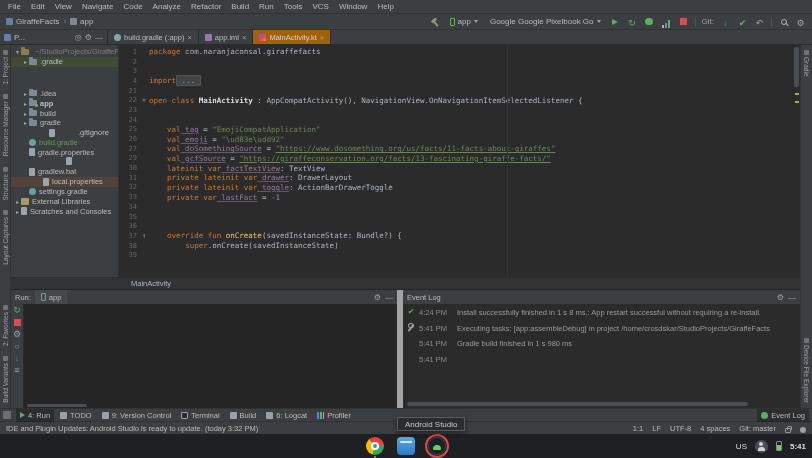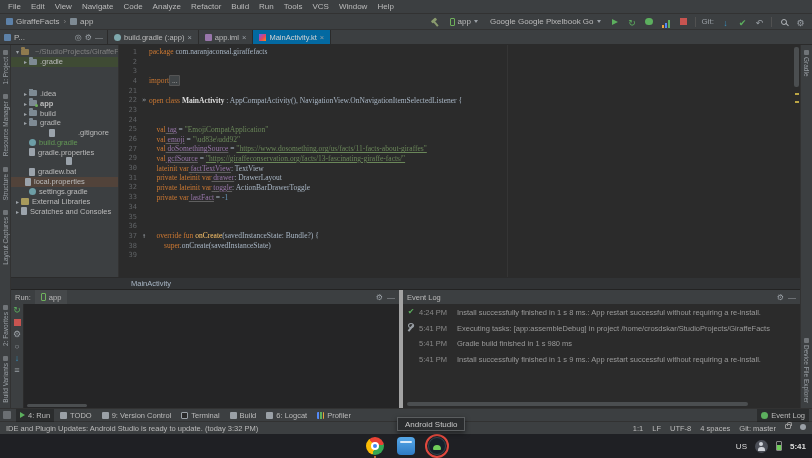--- a/index.html
+++ b/index.html
@@ -46,21 +46,21 @@
   .tb-sep{width:1px;height:10px;background:#515151;}
 
   
   .tabrow{height:15px;display:flex;background:#3c3f41;border-bottom:1px solid #2b2b2b;}
   .panel-head{width:108px;flex:none;display:flex;align-items:center;gap:3px;padding:0 4px;border-right:1px solid #2b2b2b;}
   .panel-head .ttl{color:#bbbbbb;}
   .ph-icons{margin-left:auto;display:flex;gap:3px;color:#9aa0a6;font-size:8px;}
   .ph-icons span{cursor:pointer;}
   .tabs{display:flex;}
   .tab{display:flex;align-items:center;gap:3px;padding:0 6px;border-right:1px solid #2b2b2b;font-size:7.5px;color:#bbbbbb;cursor:pointer;}
-  .tab.active{background:#0369a1;color:#d4d4d4;}
+  .tab.active{background:#a16207;color:#d4d4d4;}
   .tabic{width:7px;height:7px;flex:none;}
   .gradle-icon{border-radius:50%;background:#7ea8ad;}
   .iml-icon{background:#9876aa;border-radius:1px;}
   .kotlin-icon{background:linear-gradient(135deg,#6b57ff 0%,#e24462 55%,#f98e0e 100%);}
   .tclose{color:#9aa0a6;cursor:pointer;}
   .tclose::after{content:"×";}
 
   
   .workspace{display:flex;height:363px;}
   .stripe{width:11px;flex:none;background:#3c3f41;display:flex;flex-direction:column;align-items:center;}
@@ -89,40 +89,40 @@
   .tic-gradlef{width:7px;height:7px;border-radius:50%;background:#6d9ea6;}
   .tic-lib{width:8px;height:7px;background:#a89a5c;border-radius:1px;}
   .tlb{overflow:hidden;}
   .dim{color:#808080;margin-left:3px;}
 
   
   .editor{flex:1;background:#2b2b2b;position:relative;padding-top:2px;min-width:0;overflow:hidden;}
   .eline{display:flex;height:9.7px;align-items:center;font-family:"DejaVu Sans Mono",monospace;font-size:7.5px;}
   .gut{width:20px;flex:none;text-align:right;color:#606366;font-size:7px;padding-right:2px;}
   .gmark{width:10px;flex:none;text-align:center;color:#9aa0a6;font-size:7px;}
-  .codeseg{white-space:pre;font-family:Liberation Serif, serif;}
+  .codeseg{white-space:pre;}
   .tk-kw{color:#cc7832;}
   .tk-pl{color:#a9b7c6;}
   .tk-str{color:#6a8759;}
   .tk-strlink{color:#6a8759;text-decoration:underline;}
   .tk-prop{color:#9876aa;text-decoration:underline;text-decoration-color:#5f5f5f;}
   .tk-num{color:#6897bb;}
   .tk-fn{color:#ffc66b;}
   .tk-cls{color:#dcdcdc;font-weight:bold;}
   .tk-fold{background:#404446;color:#aaaaaa;border:1px solid #555555;border-radius:1px;}
   .margin-guide{position:absolute;top:0;bottom:0;left:388px;width:1px;background:#353535;}
   .escroll{position:absolute;top:2px;right:1px;width:5px;height:40px;background:#4b4e50;border-radius:2px;cursor:pointer;}
   .emark{position:absolute;right:1px;width:4px;height:2px;background:#bba544;}
 
   
   .crumbs{height:12px;background:#313335;border-top:1px solid #2b2b2b;display:flex;align-items:center;padding-left:120px;font-size:7.5px;color:#a9b7c6;}
 
   
   .bottom{height:119px;display:flex;border-top:1px solid #232323;min-height:0;}
-  .run-panel{width:392px;flex:none;display:flex;flex-direction:column;border-right:4px solid #a3a3a3;}
+  .run-panel{width:392px;flex:none;display:flex;flex-direction:column;border-right:6px solid #a3a3a3;}
   .phead{height:14px;flex:none;display:flex;align-items:center;gap:4px;background:#3c3f41;padding:0 4px;font-size:7.5px;}
   .phead .hicons{margin-left:auto;display:flex;gap:4px;color:#9aa0a6;font-size:8px;}
   .phead .hicons span{cursor:pointer;}
   .rtab{display:flex;align-items:center;gap:3px;height:14px;padding:0 6px;background:#45484a;cursor:pointer;}
   .run-body{flex:1;display:flex;min-height:0;}
   .run-side{width:13px;flex:none;background:#3c3f41;border-right:1px solid #2b2b2b;display:flex;flex-direction:column;align-items:center;gap:3px;padding-top:2px;}
   .run-side .act{height:9px;}
   .run-content{flex:1;background:#252526;position:relative;}
   .run-hscroll{position:absolute;bottom:1px;left:3px;width:60px;height:3px;background:#4b4e50;border-radius:2px;cursor:pointer;}
   .event-panel{flex:1;display:flex;flex-direction:column;min-width:0;}
@@ -144,21 +144,21 @@
   .twb.active{background:rgba(0,0,0,0.28);}
   .twi{width:7px;height:7px;background:#9aa0a6;border-radius:1px;flex:none;}
   .twi-play{width:0;height:0;background:none;border-radius:0;border-left:5px solid #5caf5e;border-top:3px solid transparent;border-bottom:3px solid transparent;}
   .twi-dot{border-radius:50%;background:#5caf5e;}
   .twi-terminal{background:#2b2b2b;border:1px solid #9aa0a6;}
   .twi-chart{background:linear-gradient(90deg,#548af7 0 2px,transparent 2px 3px,#5caf5e 3px 5px,transparent 5px 6px,#e8a33d 6px 8px);}
   .twb-right{margin-left:auto;display:flex;}
 
   
   .statusbar{height:13px;display:flex;align-items:center;background:#3c3f41;border-top:1px solid #323232;padding:0 6px;font-size:7.5px;color:#bbbbbb;}
-  .sb-right{margin-left:auto;display:flex;align-items:flex-start;gap:9px;}
+  .sb-right{margin-left:auto;display:flex;align-items:flex-end;gap:9px;}
   .seg{cursor:pointer;}
   .lock{width:6px;height:5px;border:1px solid #999999;border-radius:1px;position:relative;}
   .lock::before{content:"";position:absolute;top:-3px;left:1px;width:3px;height:3px;border:1px solid #999999;border-bottom:none;border-radius:2px 2px 0 0;}
   .bell{width:6px;height:6px;border-radius:50%;background:#9aa0a6;}
 
   
   .taskbar{height:24px;background:#1f2024;position:relative;display:flex;align-items:center;}
   .tb-apps{position:absolute;left:50%;transform:translateX(-50%);display:flex;gap:13px;align-items:center;}
   .tb-app{position:relative;width:18px;height:18px;cursor:pointer;}
   .tbi{width:18px;height:18px;}
@@ -382,21 +382,21 @@
             <div class="trow" style="padding-left: 11px; flex-direction: column;">
               <span class="chev"></span>
               <span class="tic tic-file"></span>
               <span class="tlb">gradlew</span>
             </div>
             <div class="trow" style="padding-left: 11px;">
               <span class="chev"></span>
               <span class="tic tic-file"></span>
               <span class="tlb">gradlew.bat</span>
             </div>
-            <div class="trow hl-brown" style="padding-left: 7px;">
+            <div class="trow hl-brown" style="padding-left: 25px;">
               <span class="chev"></span>
               <span class="tic tic-file"></span>
               <span class="tlb">local.properties</span>
             </div>
             <div class="trow" style="padding-left: 11px;">
               <span class="chev"></span>
               <span class="tic tic-gradlef"></span>
               <span class="tlb">settings.gradle</span>
             </div>
             <div class="trow" style="padding-left: 3px;">
@@ -595,21 +595,20 @@
                   <span class="ev-text">Executing tasks: [app:assembleDebug] in project /home/crosdskar/StudioProjects/GiraffeFacts</span>
                 </div>
                 <div class="ev-entry">
                   <span class="evi"></span>
                   <span class="ev-time">5:41 PM</span>
                   <span class="ev-text">Gradle build finished in 1 s 980 ms</span>
                 </div>
                 <div class="ev-entry">
                   <span class="evi"></span>
                   <span class="ev-time">5:41 PM</span>
-                  <span class="ev-text">Install successfully finished in 1 s 9 ms.: App restart successful without requiring a re-install.</span>
                 </div>
               </div>
             <div class="ev-hscroll"></div>
           </div>
         </div>
       </div>
     </div>
 
     <div class="stripe right vr">
       <span id="stripeR-top">

